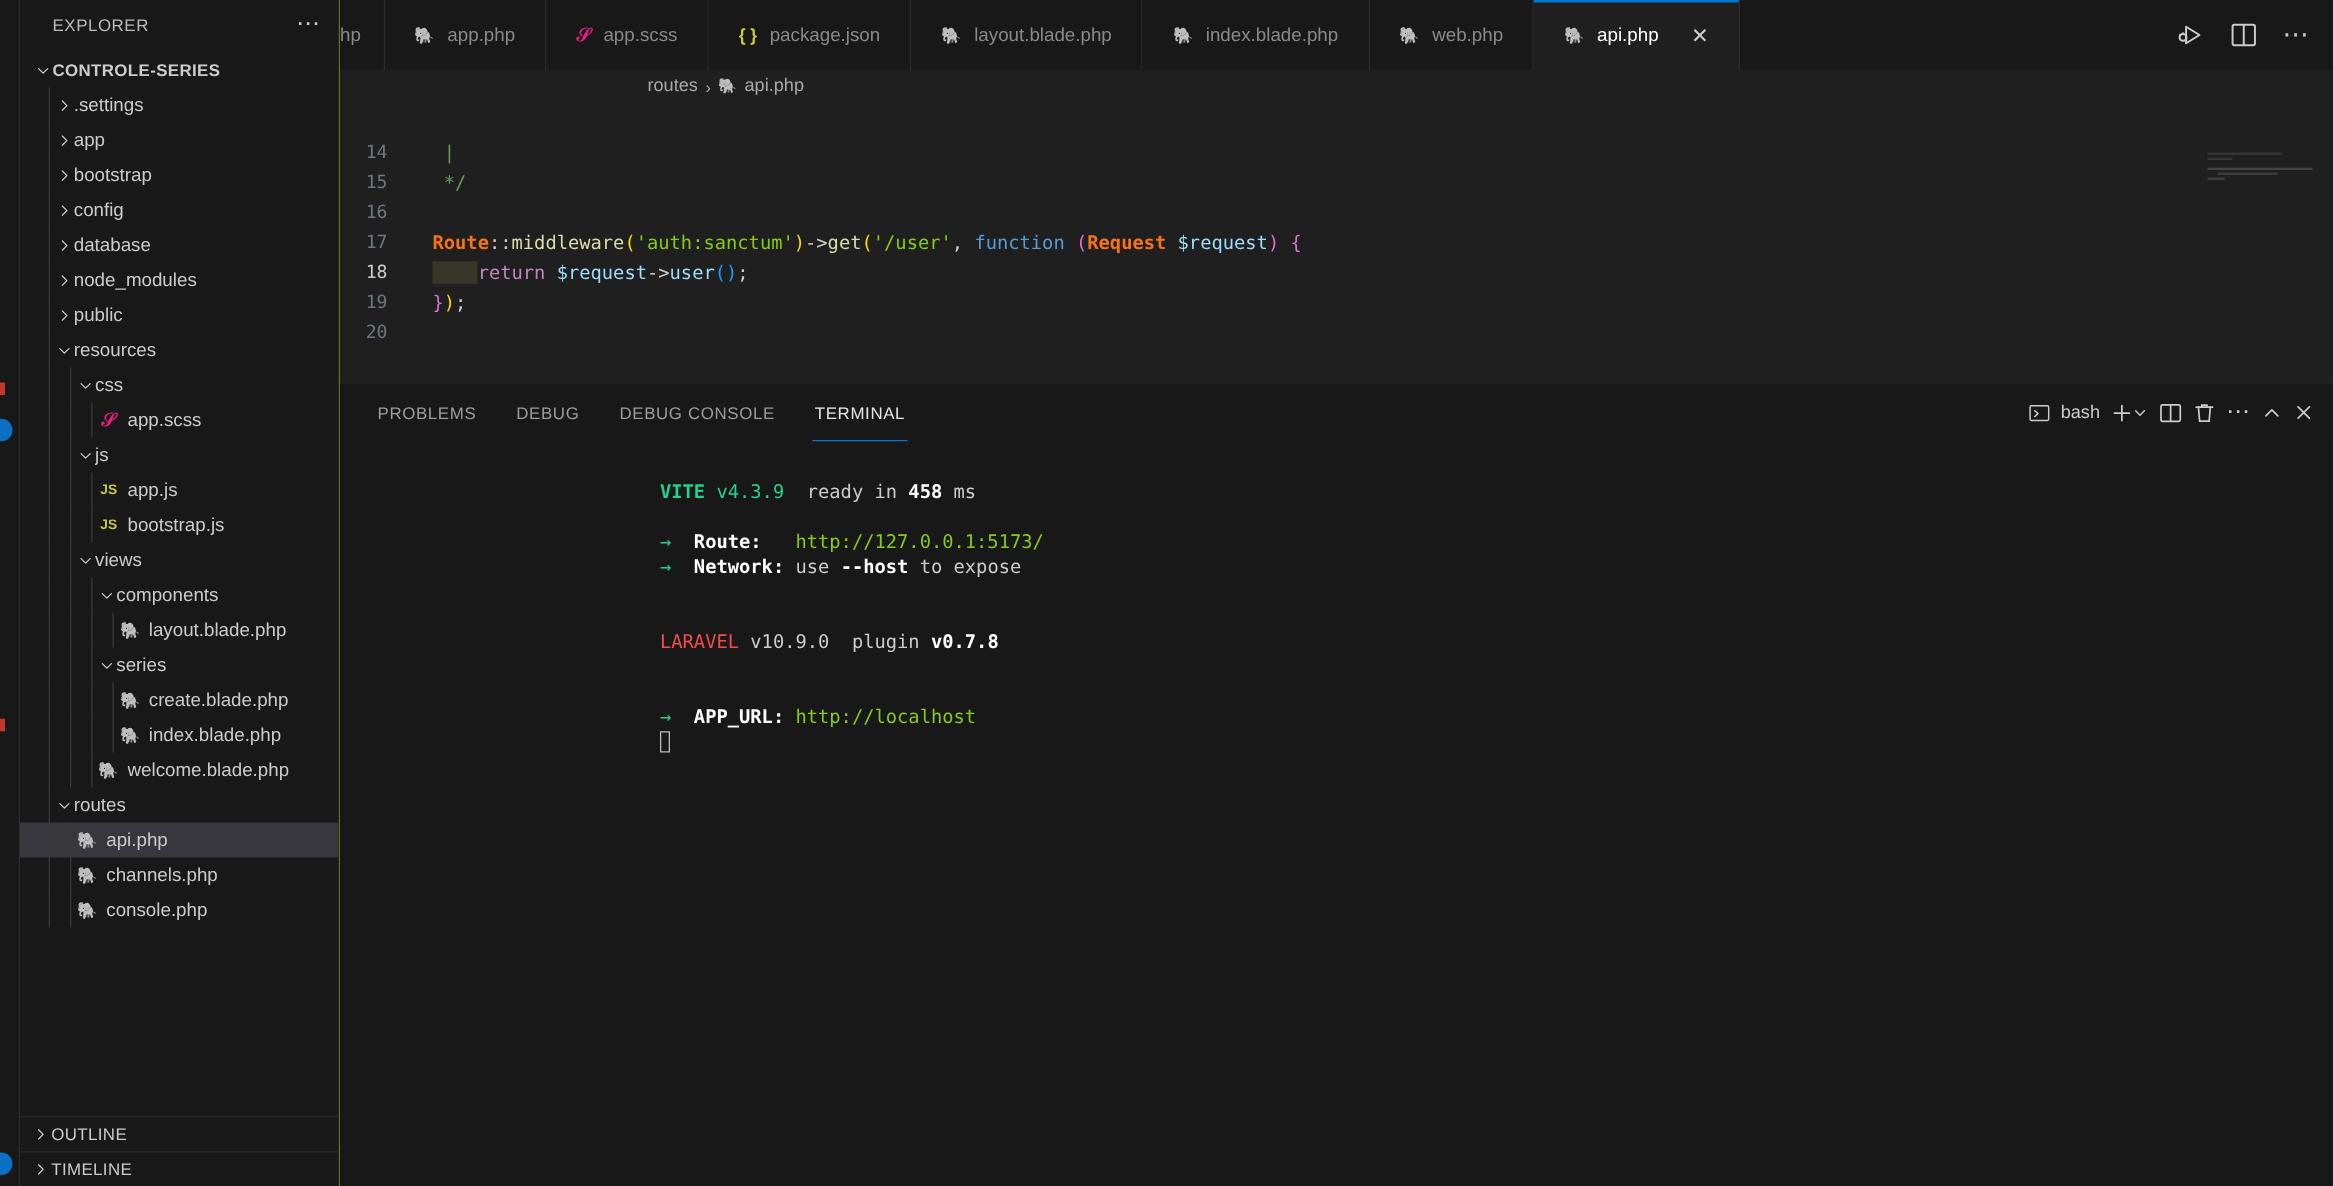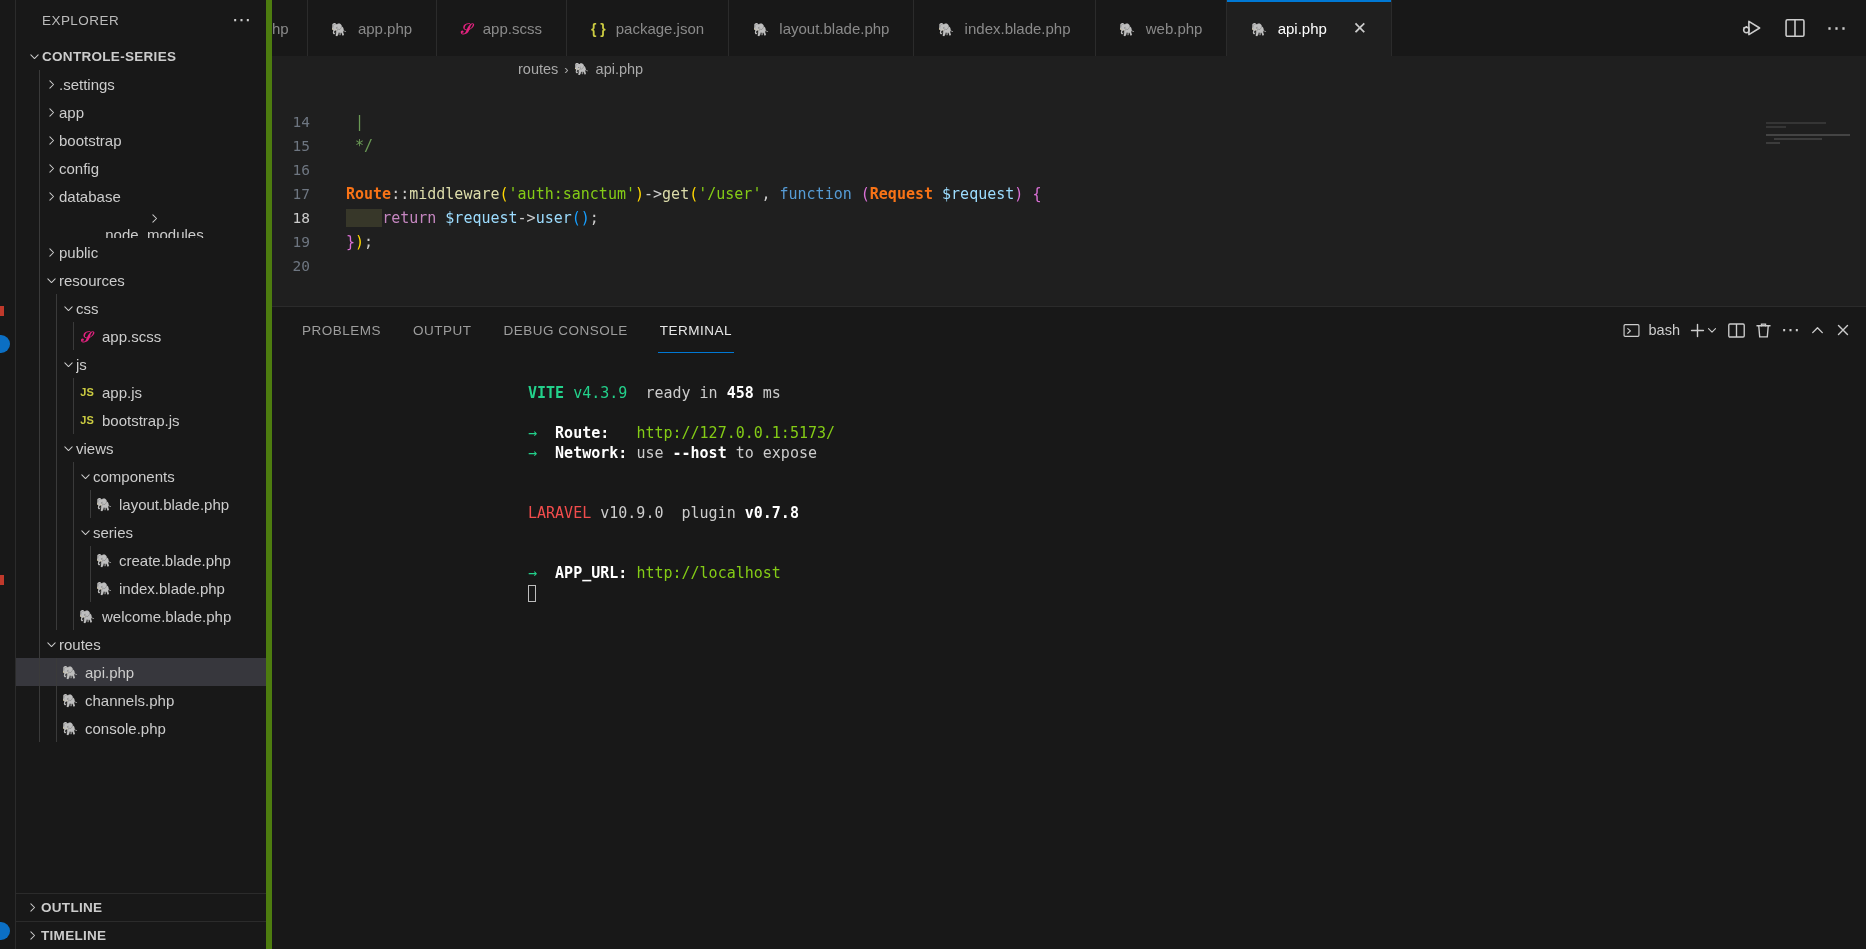--- a/index.html
+++ b/index.html
@@ -27,21 +27,21 @@
   .act-dot.d2 { top: 922px; }
   .act-mark {
     position: absolute; left: 0; width: 4px; height: 10px; background: #c0392b;
   }
   .act-mark.m1 { top: 306px; }
   .act-mark.m2 { top: 575px; }
 
   
   .sidebar {
     width: 256px; flex: 0 0 256px; background: #181818;
-    display: flex; flex-direction: column; border-right: 6px solid #4d7c0f;
+    display: flex; flex-direction: column; border-right: 1px solid #4d7c0f;
   }
   .sidebar-header {
     height: 40px; display: flex; align-items: center; justify-content: space-between;
     padding: 0 8px 0 26px; flex: 0 0 40px;
   }
   .sidebar-title {
     font-size: 13.5px; letter-spacing: .45px; color: #bbbbbb; font-weight: 400;
   }
   .sidebar-actions { display: flex; align-items: center; color: #ccc; }
   .dots-icon {
@@ -66,21 +66,21 @@
   .row .nm { overflow: hidden; text-overflow: ellipsis; }
   .row.root .nm { font-weight: bold; font-size: 13.5px; letter-spacing: .3px; }
 
   
   .guide {
     position: absolute; top: 0; bottom: 0; width: 1px; background: #3a3a3a;
   }
 
   .sect {
     height: 28px; display: flex; align-items: center; gap: 2px;
-    font-size: 13.5px; font-weight: bold; letter-spacing: .3px; color: #cccccc;
+    font-size: 13.5px; font-weight: normal; letter-spacing: .3px; color: #cccccc;
     border-top: 1px solid #2b2b2b; padding-left: 10px; cursor: pointer;
   }
 
   
   .php-ico { font-size: 13px; color: #a47ddb; line-height: 1; }
   .sass-ico { font-size: 15px; color: #e3227f; line-height: 1; font-weight: bold; }
   .js-ico { font-size: 11px; color: #cbcb41; font-weight: bold; line-height: 1; }
   .json-ico { font-size: 14px; color: #cbcb41; font-weight: bold; line-height: 1; }
 
   
@@ -259,21 +259,21 @@
           </div>
           <div class="row" style="padding-left: 27px;">
             <span class="guide" style="left:23px"></span>
             <span class="chev">
               <svg width="13" height="13" viewBox="0 0 16 16" fill="none" stroke="#cccccc" stroke-width="1.25" stroke-linecap="round" stroke-linejoin="round">
                 <path d="M6 3.5 L10.5 8 L6 12.5"></path>
               </svg>
             </span>
             <span class="nm">database</span>
           </div>
-          <div class="row" style="padding-left: 27px; flex-direction: column;">
+          <div class="row" style="padding-left: 27px;">
             <span class="guide" style="left:23px"></span>
             <span class="chev">
               <svg width="13" height="13" viewBox="0 0 16 16" fill="none" stroke="#cccccc" stroke-width="1.25" stroke-linecap="round" stroke-linejoin="round">
                 <path d="M6 3.5 L10.5 8 L6 12.5"></path>
               </svg>
             </span>
             <span class="nm">node_modules</span>
           </div>
           <div class="row" style="padding-left: 27px;">
             <span class="guide" style="left:23px"></span>
@@ -544,21 +544,21 @@
           <div class="mm-row" style="width:84px;background:#6a6a6a"></div>
           <div class="mm-row" style="width:48px;background:#5a5a5a;margin-left:8px"></div>
           <div class="mm-row" style="width:14px;background:#5a5a5a"></div>
         </div>
       </div>
 
       <div class="panel">
         <div class="panel-head">
           <div id="panel-tabs" style="display:flex;align-items:stretch">
               <div class="p-tab">PROBLEMS</div>
-              <div class="p-tab">OUTPUT</div>
+              <div class="p-tab">DEBUG</div>
               <div class="p-tab">DEBUG CONSOLE</div>
               <div class="p-tab active">TERMINAL</div>
             </div>
           <div class="panel-actions">
             <span class="bash-btn">
               <span>
                 <svg width="17" height="17" viewBox="0 0 16 16" fill="none" stroke="#cccccc" stroke-width="1.1">
                   <rect x="1" y="2.5" width="14" height="11" rx="1"></rect>
                   <path d="M4.5 6.2 L7 8.4 L4.5 10.6" stroke-linecap="round" stroke-linejoin="round"></path>
                 </svg>

